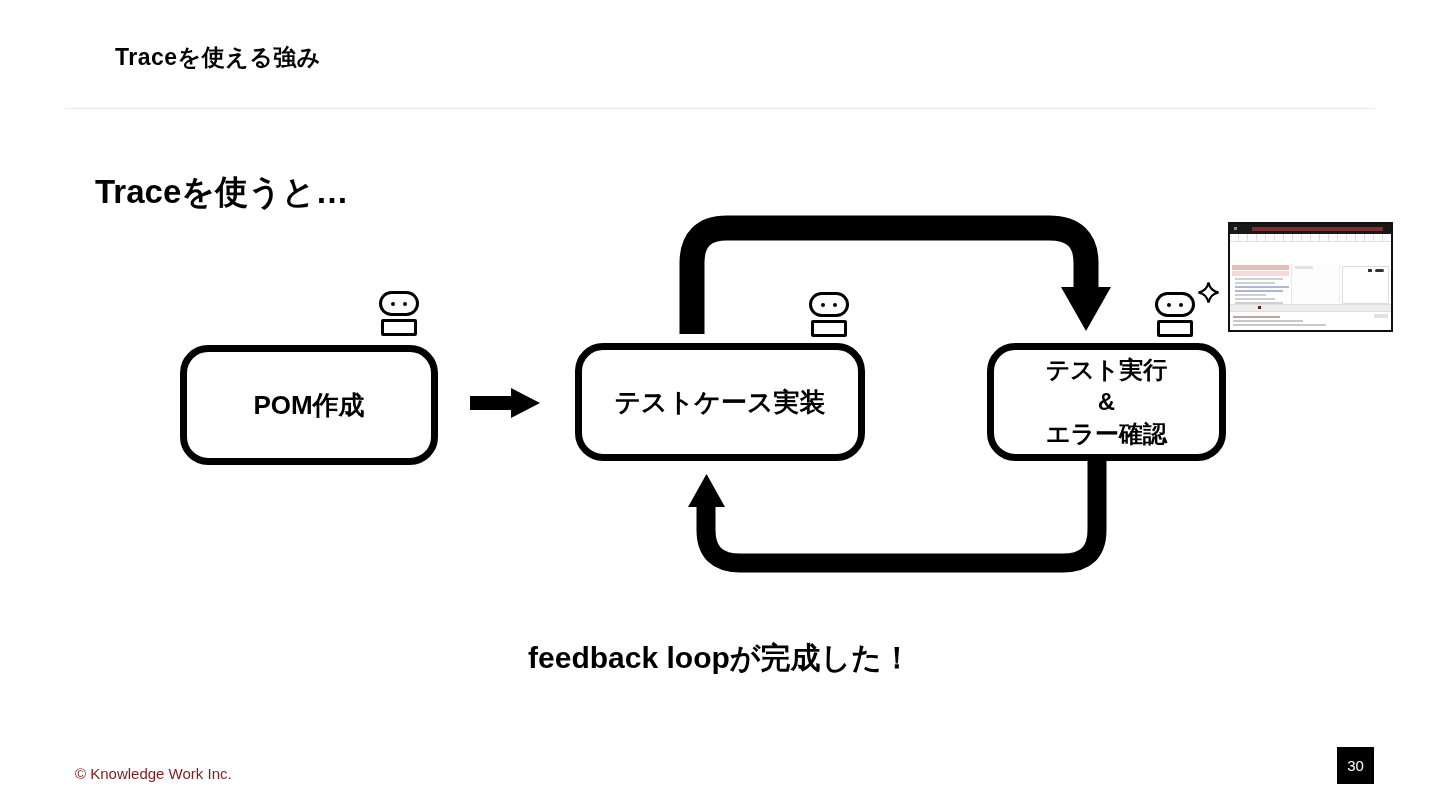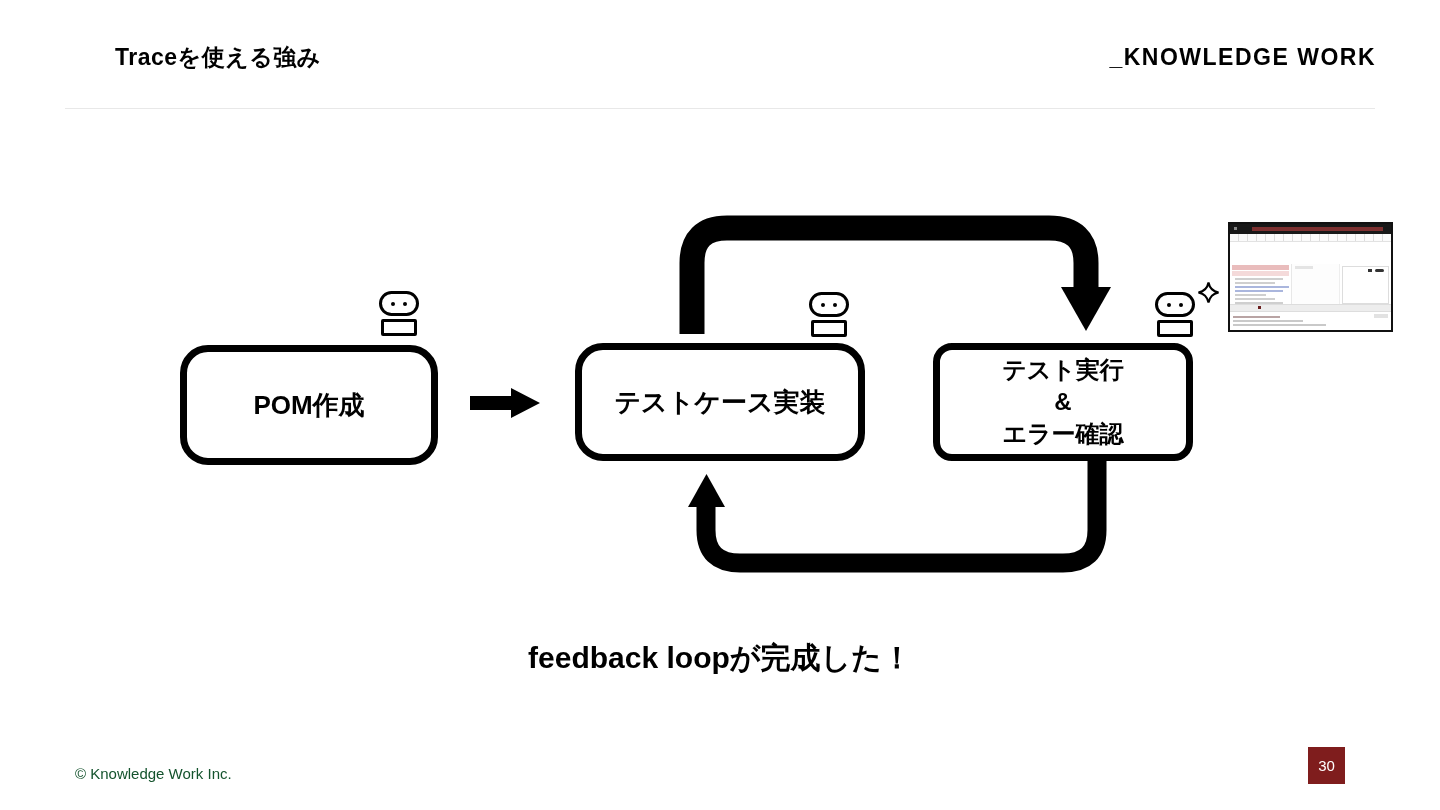--- a/index.html
+++ b/index.html
@@ -14,41 +14,41 @@
   
   .section-heading{position:absolute;left:95px;top:170px;font-size:33px;font-weight:700;}
   
   .flow-box{
     position:absolute;box-sizing:border-box;border:7px solid #000;border-radius:28px;background:#fff;
     display:flex;flex-direction:column;align-items:center;justify-content:center;
     font-weight:700;text-align:center;
   }
   .box1{left:180px;top:345px;width:258px;height:120px;font-size:26px;}
   .box2{left:575px;top:343px;width:290px;height:118px;font-size:26px;}
-  .box3{left:933px;top:343px;width:260px;height:118px;font-size:24px;line-height:1.32;border-radius:19px;}
+  .box3{left:987px;top:343px;width:239px;height:118px;font-size:24px;line-height:1.32;}
   
   .robot{position:absolute;display:flex;flex-direction:column;align-items:center;width:46px;}
   .robot-head{position:relative;width:40px;height:25px;border:3px solid #000;border-radius:13px;background:#fff;box-sizing:border-box;}
   .robot-eye{position:absolute;top:8px;width:4px;height:4px;border-radius:50%;background:#000;}
   .robot-eye.l{left:9px;}  .robot-eye.r{right:9px;}
   .robot-body{width:36px;height:17px;border:3px solid #000;border-radius:2px;background:#fff;box-sizing:border-box;margin-top:3px;}
   .r1{left:376px;top:291px;}
   .r2{left:806px;top:292px;}
   .r3{left:1152px;top:292px;}
   .sparkle{position:absolute;left:1197px;top:281px;width:23px;height:23px;}
   
   .arrow-right{position:absolute;left:470px;top:388px;}
   .loops{position:absolute;left:0;top:0;width:1440px;height:810px;pointer-events:none;}
   
   .concl1{position:absolute;left:0;right:0;top:628px;text-align:center;font-size:30px;font-weight:700;margin-top:10px;}
   .concl2{position:absolute;left:0;right:0;top:694px;text-align:center;font-size:32px;font-weight:700;}
   
-  .copyright{position:absolute;left:75px;top:765px;font-size:15px;color:#14532d;}
+  .copyright{position:absolute;left:75px;top:765px;font-size:15px;color:#7f1d1d;}
   .page-badge{
-    position:absolute;left:1308px;top:747px;width:37px;height:37px;background:#7f1d1d;color:#fff;
+    position:absolute;left:1337px;top:747px;width:37px;height:37px;background:#000000;color:#fff;
     display:flex;align-items:center;justify-content:center;font-size:15px;
   }
   
   .thumb{position:absolute;left:1228px;top:222px;width:165px;height:110px;box-sizing:border-box;border:2px solid #111;background:#fff;overflow:hidden;}
   .thumb-header{position:relative;height:10px;background:#181818;}
   .thumb-timeline{position:absolute;left:22px;right:8px;top:3px;height:4px;background:#7d3030;}
   .thumb-dot{position:absolute;left:4px;top:3px;width:3px;height:3px;background:#888;}
   .thumb-ticks{height:7px;background:#fbfbfb;border-bottom:1px solid #e2e2e2;
     background-image:repeating-linear-gradient(to right,transparent 0 8px,#ddd 8px 9px);}
   .thumb-gap{height:22px;background:#fff;}
@@ -71,23 +71,23 @@
   .c-line{height:2px;margin-top:2px;background:#c9c9c9;}
   .c-line.w30{width:30%;background:#b9a4a4;} .c-line.w45{width:45%;} .c-line.w60{width:60%;}
   .c-chip{position:absolute;right:3px;top:2px;width:14px;height:4px;background:#e2e2e2;}
 </style>
 </head>
 <body>
 
 <div class="slide">
 
   <div class="page-title">Traceを使える強み</div>
-  <div class="brand-logo">_KNOWLEDGE WORK</div>
   <div class="divider"></div>
 
+  <div class="section-heading">Traceを使うと…</div>
 
   <svg class="loops" viewBox="0 0 1440 810">
     <g>
       <path d="M 692 334 L 692 263 Q 692 228 727 228 L 1049 228 Q 1086 228 1086 263 L 1086 289" fill="none" stroke="#000" stroke-width="25"></path>
       <polygon points="1061,287 1111,287 1086,331" fill="#000"></polygon>
     </g>
     <g>
       <path d="M 1097 461 L 1097 530 Q 1097 563 1063 563 L 740 563 Q 706 563 706 530 L 706 504" fill="none" stroke="#000" stroke-width="19"></path>
       <polygon points="688,507 725,507 706.5,474" fill="#000"></polygon>
     </g>

